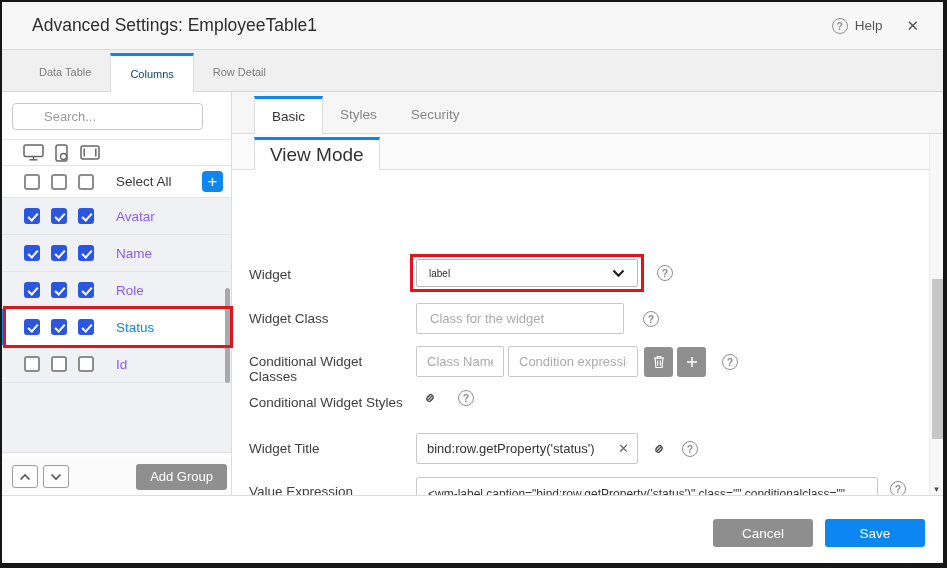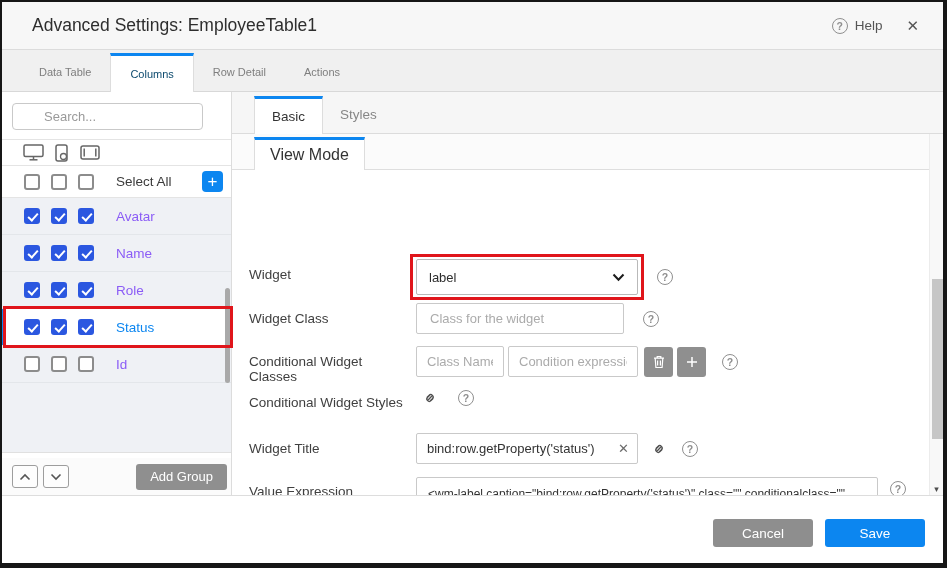--- a/index.html
+++ b/index.html
@@ -61,33 +61,33 @@
         border-radius:3px; font-size:13px; font-family:"Liberation Sans",sans-serif; cursor:pointer; }
   .side-scroll-thumb { position:absolute; right:1px; top:196px; width:5px; height:95px; background:#a9a9a9; border-radius:3px; }
 
   
   .panel { position:absolute; left:230px; top:90px; width:711px; height:403px; background:#fff; }
   .ptabrow { height:42px; background:#f6f6f6; border-bottom:1px solid #dcdcdc; display:flex; padding:4px 0 0 22px; }
   .ptab { display:flex; align-items:center; padding:0 17px; font-size:13.5px; color:#878787; cursor:pointer; }
   .ptab.active { background:#fff; color:#333; border-top:3px solid #0c86f0; border-left:1px solid #ddd;
         border-right:1px solid #ddd; margin-bottom:-1px; z-index:2; }
   .subtabrow { height:36px; background:#fbfbfb; border-bottom:1px solid #dedede; display:flex; padding:3px 0 0 22px; }
-  .subtab { display:flex; align-items:center; padding:0 15px; font-size:16px; color:#333; background:#fff;
+  .subtab { display:flex; align-items:center; padding:0 15px; font-size:19px; color:#333; background:#fff;
         border-top:3px solid #0c86f0; border-left:1px solid #ddd; border-right:1px solid #ddd;
         margin-bottom:-1px; z-index:2; cursor:pointer; }
 
   .form { position:relative; }
   .flabel { position:absolute; left:17px; width:165px; font-size:13.5px; color:#404040; }
   .fctl { position:absolute; left:184px; display:flex; align-items:center; }
   .ibox { height:31px; border:1px solid #c9c9c9; border-radius:2px; background:#fff; font-size:13px; color:#333;
           font-family:"Liberation Sans",sans-serif; padding:0 10px; outline:none; }
   .ibox::placeholder { color:#ababab; }
   .select-wrap { position:relative; width:222px; }
-  .select-box { width:222px; height:36px; border:1px solid #b9b9b9; border-radius:2px; background:#fff;
-        display:flex; align-items:center; padding:0 12px; font-size:13px; color:#2d2d2d; cursor:pointer; }
+  .select-box { width:222px; height:28px; border:1px solid #b9b9b9; border-radius:2px; background:#fff;
+        display:flex; align-items:center; padding:0 12px; font-size:10px; color:#2d2d2d; cursor:pointer; }
   .select-box .chev { margin-left:auto; }
   .red-outline-sel { position:absolute; left:-6px; right:-6px; top:-5px; bottom:-5px;
         border:3px solid #e0151b; pointer-events:none; z-index:6; }
   .gbtn { width:29px; height:30px; background:#8f8f8f; border:none; border-radius:3px; display:flex;
         align-items:center; justify-content:center; cursor:pointer; color:#fff; }
   .chain-btn { display:inline-flex; cursor:pointer; }
   .clear-x { position:absolute; right:9px; font-size:13px; color:#6b6b6b; cursor:pointer; line-height:1; }
   .ta { width:462px; height:93px; border:1px solid #c9c9c9; border-radius:2px; resize:none; outline:none;
         font-family:"Liberation Sans",sans-serif; font-size:12px; color:#333; padding:7px 11px; line-height:1.55; }
   .ta-wrap { position:relative; }
@@ -122,21 +122,20 @@
         <span>Help</span>
       </div>
       <span class="close-x">✕</span>
     </div>
   </div>
 
   <div class="tabbar">
     <div class="tab">Data Table</div>
     <div class="tab active">Columns</div>
     <div class="tab">Row Detail</div>
-    <div class="tab">Actions</div>
   </div>
 
   <div class="sidebar">
     <div class="search-area">
       <span class="search-ico">
         <svg width="14" height="14" viewBox="0 0 14 14">
             <circle cx="6" cy="6" r="4.4" fill="none" stroke="#8b8b8b" stroke-width="1.4"></circle>
             <line x1="9.3" y1="9.3" x2="13" y2="13" stroke="#8b8b8b" stroke-width="1.4"></line>
           </svg>
       </span>
@@ -227,20 +226,21 @@
       </span>
       <button class="addgroup-btn">Add Group</button>
     </div>
     <span class="side-scroll-thumb"></span>
   </div>
 
   <div class="panel">
     <div class="ptabrow">
       <div class="ptab active">Basic</div>
       <div class="ptab">Styles</div>
+      <div class="ptab">Security</div>
     </div>
     <div class="subtabrow">
       <div class="subtab">View Mode</div>
     </div>
 
     <div class="form">
 
       <div class="flabel" style="top:97px;">Widget</div>
       <div class="fctl" style="top:89px;">
         <div class="select-wrap">

